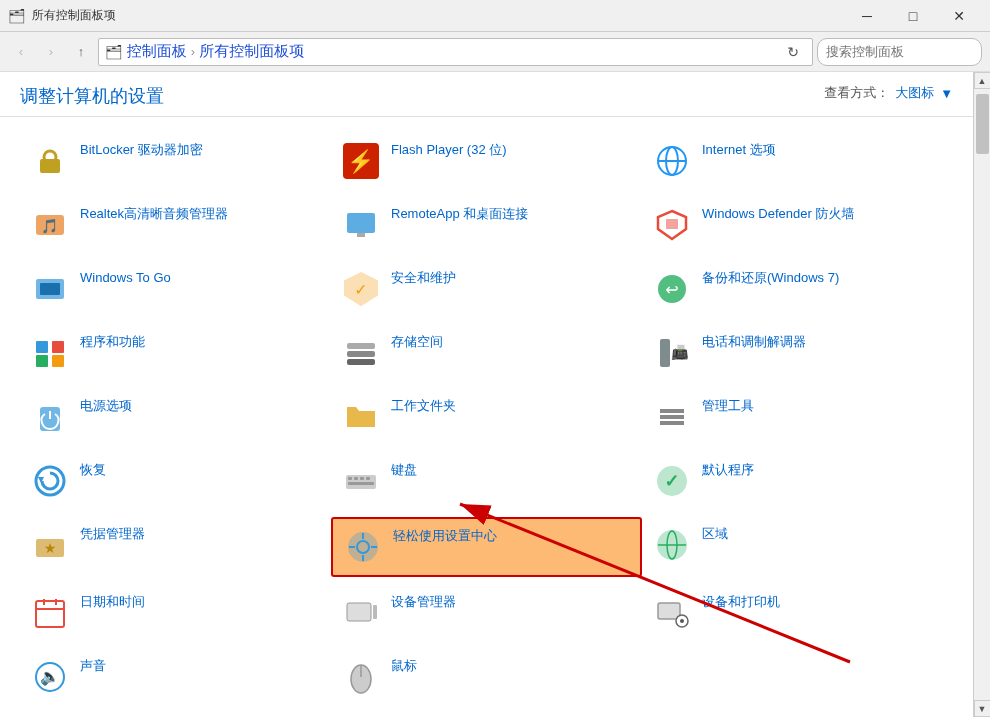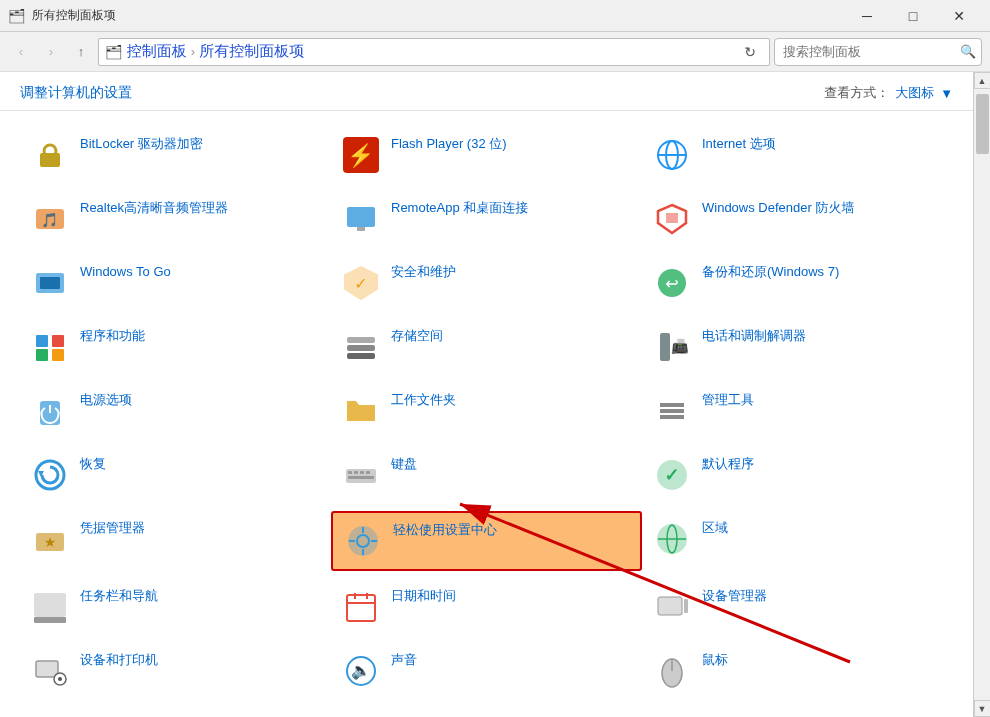--- a/index.html
+++ b/index.html
@@ -65,26 +65,26 @@
       gap: 4px;
     }
     .address-breadcrumb { color: #1d4ed8; font-size: 15px; }
     .address-sep { color: #999; font-size: 13px; }
     .address-refresh {
       width: 26px; height: 28px;
       display: flex; align-items: center; justify-content: center;
       cursor: pointer; color: #555; font-size: 14px;
     }
     .search-box {
-      width: 208px;
+      width: 165px;
       height: 28px;
       border: 1px solid #bbb;
       display: flex; align-items: center;
       background: #fff;
-      border-radius: 4px;
+      border-radius: 10px;
       padding: 0 4px 0 8px;
       font-size: 13px;
     }
     .search-box input {
       border: none; outline: none; flex: 1; font-size: 13px; color: #999;
       background: transparent;
     }
     .search-icon { color: #555; font-size: 13px; }
 
     
@@ -132,21 +132,21 @@
     
     .panel-header {
       padding: 12px 20px 8px 20px;
       display: flex;
       justify-content: space-between;
       align-items: flex-start;
       border-bottom: 1px solid #e0e0e0;
     }
     .panel-title {
       color: #0066cc;
-      font-size: 14px;
+      font-size: 18px;
       font-weight: normal;
     }
     .view-options {
       display: flex;
       align-items: center;
       gap: 6px;
       font-size: 13px;
       color: #555;
     }
     .view-options a { color: #0066cc; text-decoration: none; font-size: 13px; }
@@ -431,29 +431,20 @@
               <circle cx="18" cy="18" r="14" fill="#27ae60" opacity="0.3" stroke="#27ae60" stroke-width="2"></circle>
               <ellipse cx="18" cy="18" rx="5" ry="14" fill="none" stroke="#27ae60" stroke-width="1.5"></ellipse>
               <line x1="4" y1="18" x2="32" y2="18" stroke="#27ae60" stroke-width="1.5"></line>
             </svg>
           </div>
           <span class="item-label">区域</span>
         </div>
         <div class="grid-item">
           <div class="item-icon">
             <svg width="36" height="36" viewBox="0 0 36 36">
-              <rect x="2" y="4" width="32" height="24" rx="2" fill="#ddd"></rect>
-              <rect x="2" y="28" width="32" height="6" rx="1" fill="#999"></rect>
-            </svg>
-          </div>
-          <span class="item-label">任务栏和导航</span>
-        </div>
-        <div class="grid-item">
-          <div class="item-icon">
-            <svg width="36" height="36" viewBox="0 0 36 36">
               <rect x="4" y="6" width="28" height="26" rx="2" fill="none" stroke="#e74c3c" stroke-width="2"></rect>
               <line x1="4" y1="14" x2="32" y2="14" stroke="#e74c3c" stroke-width="2"></line>
               <line x1="12" y1="4" x2="12" y2="10" stroke="#e74c3c" stroke-width="2"></line>
               <line x1="24" y1="4" x2="24" y2="10" stroke="#e74c3c" stroke-width="2"></line>
             </svg>
           </div>
           <span class="item-label">日期和时间</span>
         </div>
         <div class="grid-item">
           <div class="item-icon">

